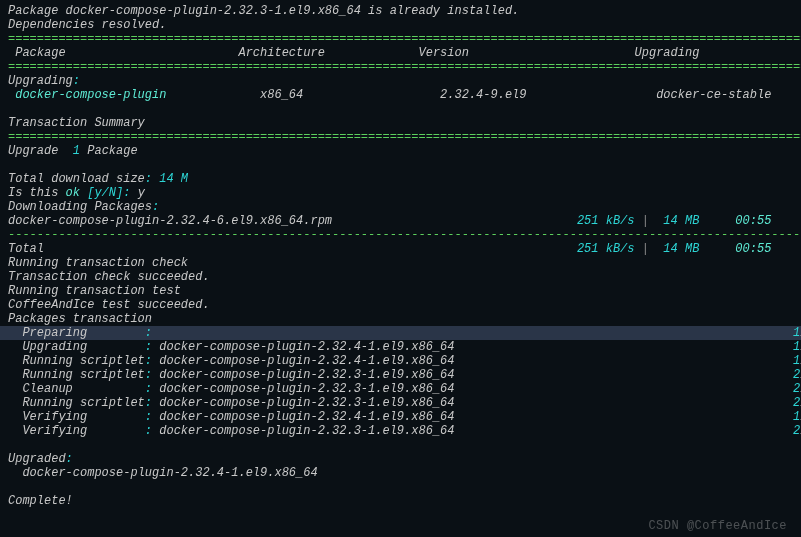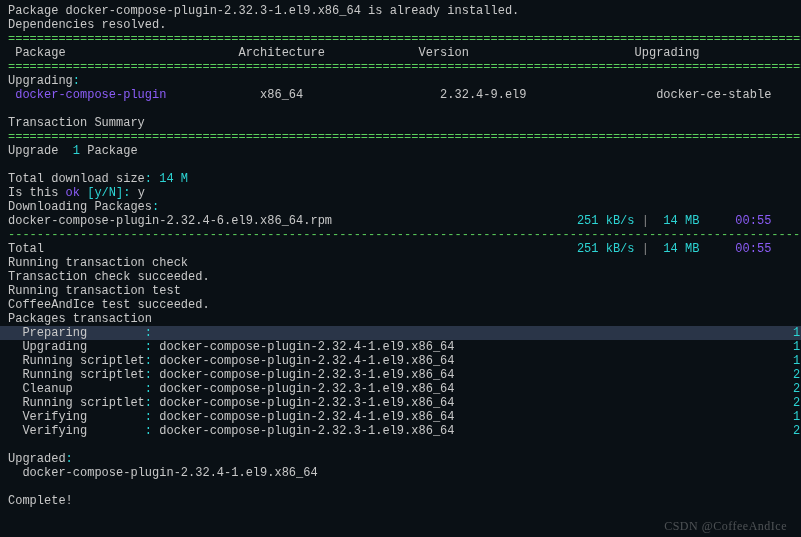--- a/index.html
+++ b/index.html
@@ -10,37 +10,37 @@
     font-family: "Consolas", "Courier New", monospace;
     font-size: 12px;
     line-height: 14px;
     width: 801px;
     height: 537px;
     box-sizing: border-box;
     overflow: hidden;
     position: relative;
   }
   .cyan { color: #2dd4d4; }
-  .green { color: #8b5cf6; }
+  .green { color: #5eead4; }
   .grey { color: #888; }
-  .row { white-space: pre; }
+  .row { white-space: pre; font-style: italic; }
   .hl-row {
     background: #2a3548;
     display: block;
     margin: 0 -8px;
     padding: 0 8px;
   }
   .sep-eq { color: #5dd05d; letter-spacing: 0; }
   .sep-dash { color: #5dd05d; letter-spacing: 0; }
   .watermark {
     position: absolute;
     right: 14px;
     bottom: 4px;
     color: rgba(200,200,200,0.35);
-    font-family: Liberation Serif, serif;
+    font-family: Liberation Mono, monospace;
     font-size: 12px;
     letter-spacing: 0.5px;
   }
 </style>
 </head>
 <body>
 
 <div class="row">Package docker-compose-plugin-2.32.3-1.el9.x86_64 is already installed.</div>
 <div class="row">Dependencies resolved.</div>
 <div class="row sep-eq">================================================================================================================</div>

